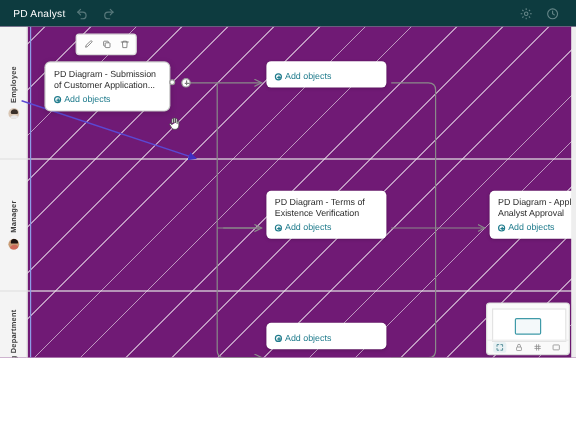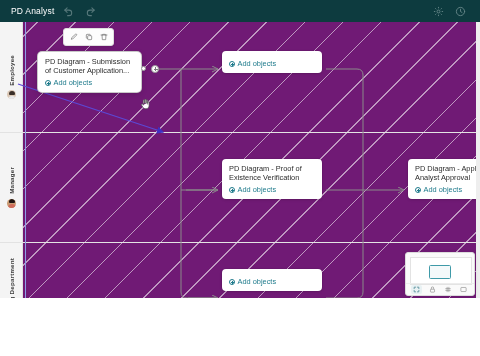--- a/index.html
+++ b/index.html
@@ -342,21 +342,21 @@
     </div>
 
     <div class="node" style="left:222px; top:29px; width:100px;">
       <div class="node-add">
         <span class="add-ico"></span>
         <span>Add objects</span>
       </div>
     </div>
 
     <div class="node" style="left:222px; top:137px; width:100px;">
-      <div class="node-title">PD Diagram - Proof of
+      <div class="node-title">PD Diagram - Terms of
 Existence Verification</div>
       <div class="node-add">
         <span class="add-ico"></span>
         <span>Add objects</span>
       </div>
     </div>
 
     <div class="node" style="left:222px; top:247px; width:100px;">
       <div class="node-add">
         <span class="add-ico"></span>

